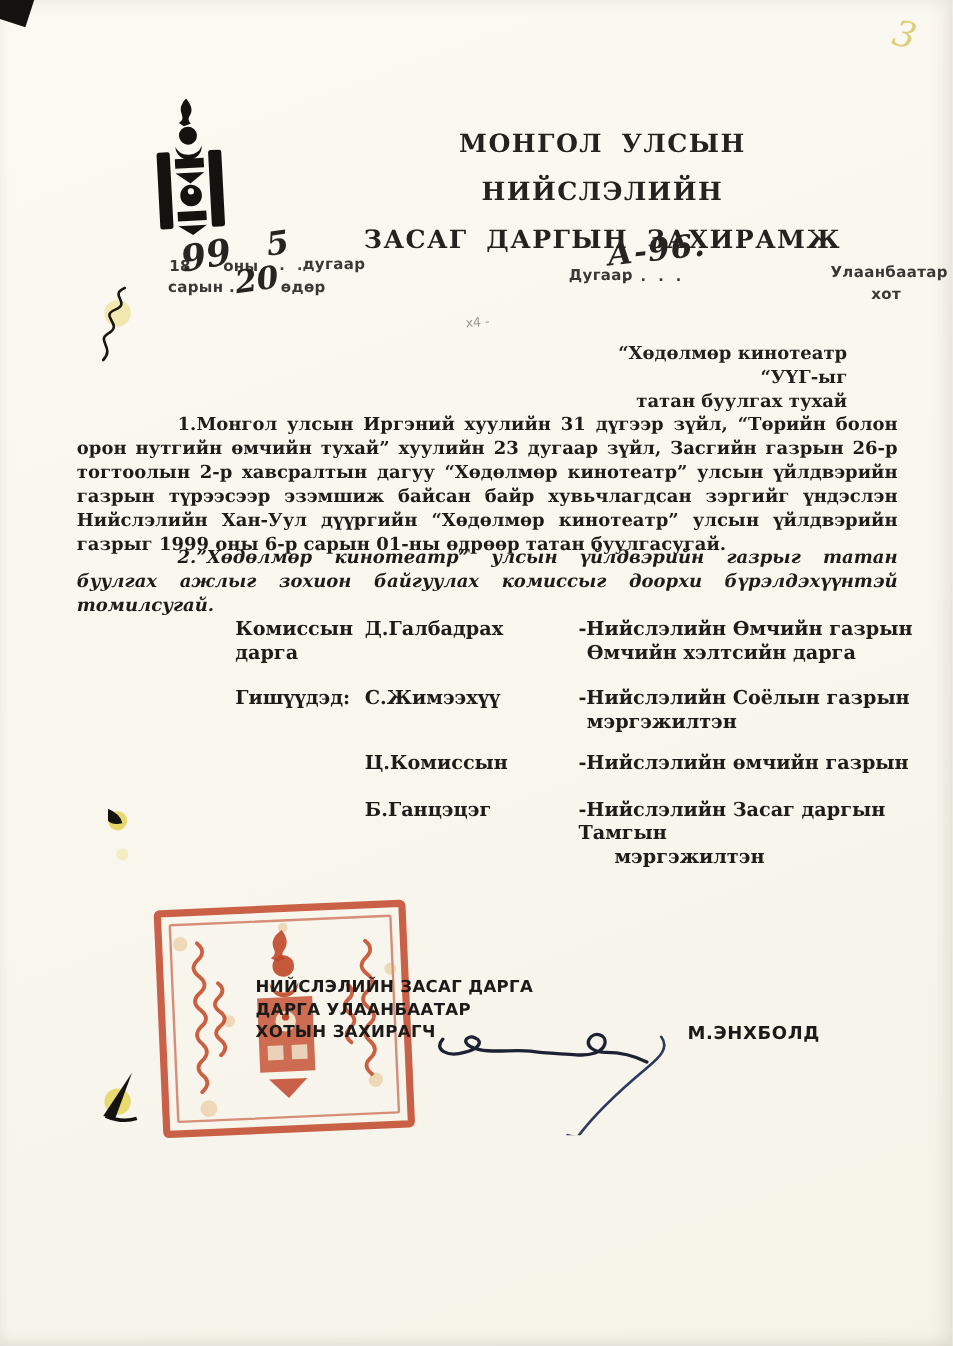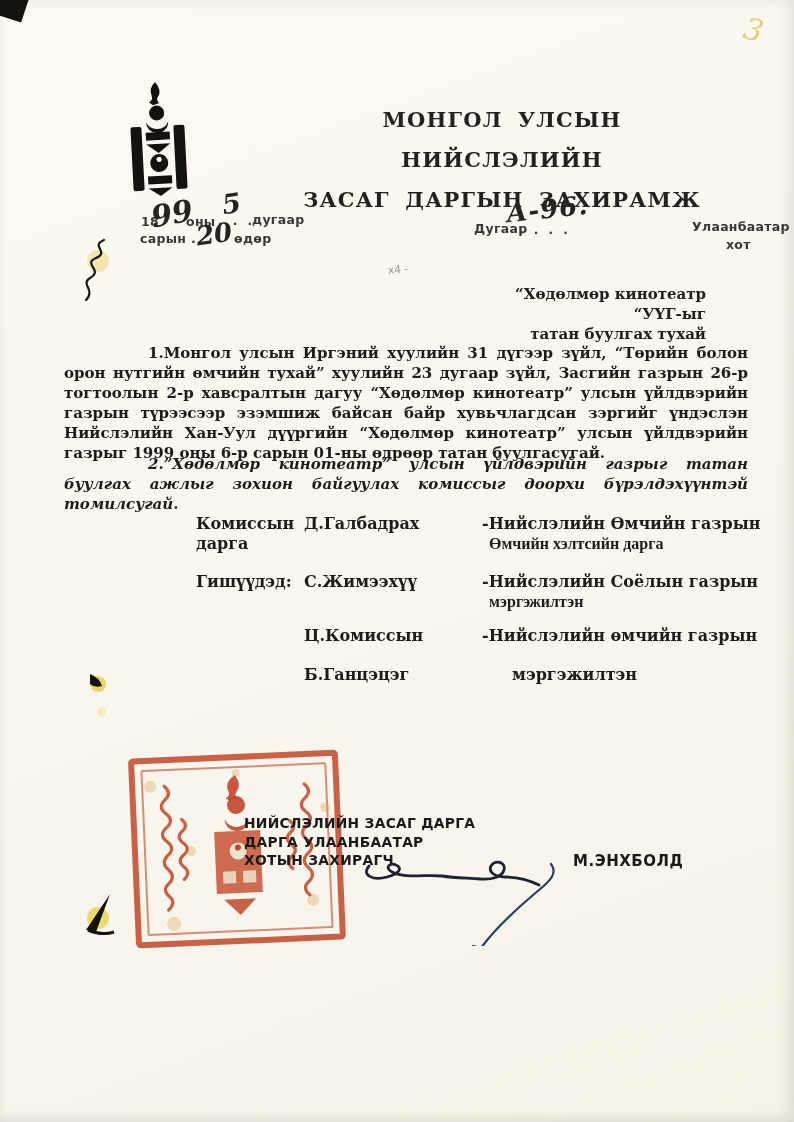--- a/index.html
+++ b/index.html
@@ -29,26 +29,26 @@
     text-align:right;font-weight:bold;font-size:15px;line-height:20px;color:#21201d;
   }
   .para{
     left:64px;width:684px;
     font-size:15px;line-height:19.9px;font-weight:bold;
     text-align:justify;text-indent:84px;color:#1d1c19;
   }
   .commission{left:170px;top:514px;width:582px;font-size:16px;font-weight:bold;line-height:19.5px;color:#1d1c19;margin-left:26px;}
   .comm-row{display:grid;grid-template-columns:108px 178px 296px;align-items:start;}
   .r1{margin-bottom:19px;} .r2{margin-bottom:15px;} .r3{margin-bottom:19px;}
-  .cont{padding-left:7px;font-family:Liberation Serif, serif;}
+  .cont{padding-left:7px;}
   .cont2{padding-left:30px;}
   .signoff{
     left:213px;top:814px;z-index:4;
     font-family:"DejaVu Sans", sans-serif;font-weight:bold;font-size:13.8px;line-height:18.6px;
-    letter-spacing:.3px;color:#1b1a18;margin-left:31px;
+    letter-spacing:.3px;color:#1b1a18;
   }
   .signer{
     left:573px;top:852px;z-index:4;
     font-family:"DejaVu Sans", sans-serif;font-weight:bold;font-size:15px;color:#1b1a18;letter-spacing:.5px;
   }
   .stamp{left:131px;top:753px;z-index:3;transform:rotate(-2.5deg);opacity:.92;mix-blend-mode:multiply;}
   .signature{left:353px;top:836px;z-index:5;}
   .emblem{left:127px;top:82px;transform:rotate(-3deg);}
   .pagemark{left:744px;top:12px;font-family:"DejaVu Serif",serif;font-style:italic;font-size:30px;
     color:#d3c155;opacity:.75;transform:rotate(14deg);}
@@ -149,20 +149,21 @@
       <div></div>
       <div>Ц.Комиссын</div>
       <div>
         <div>-Нийслэлийн өмчийн газрын</div>
       </div>
     </div>
     <div class="comm-row">
       <div></div>
       <div>Б.Ганцэцэг</div>
       <div>
+        <div>-Нийслэлийн Засаг даргын Тамгын</div>
         <div class="cont2">мэргэжилтэн</div>
       </div>
     </div>
   </div>
 
   <svg class="abs stamp" width="214" height="194" viewBox="0 0 214 194">
     <g stroke="#c23a1a" fill="none">
       <rect x="4" y="4" width="204" height="184" stroke-width="6" opacity="0.85" rx="2"></rect>
       <rect x="14" y="14" width="184" height="164" stroke-width="2" opacity="0.6" rx="1"></rect>
     </g>

